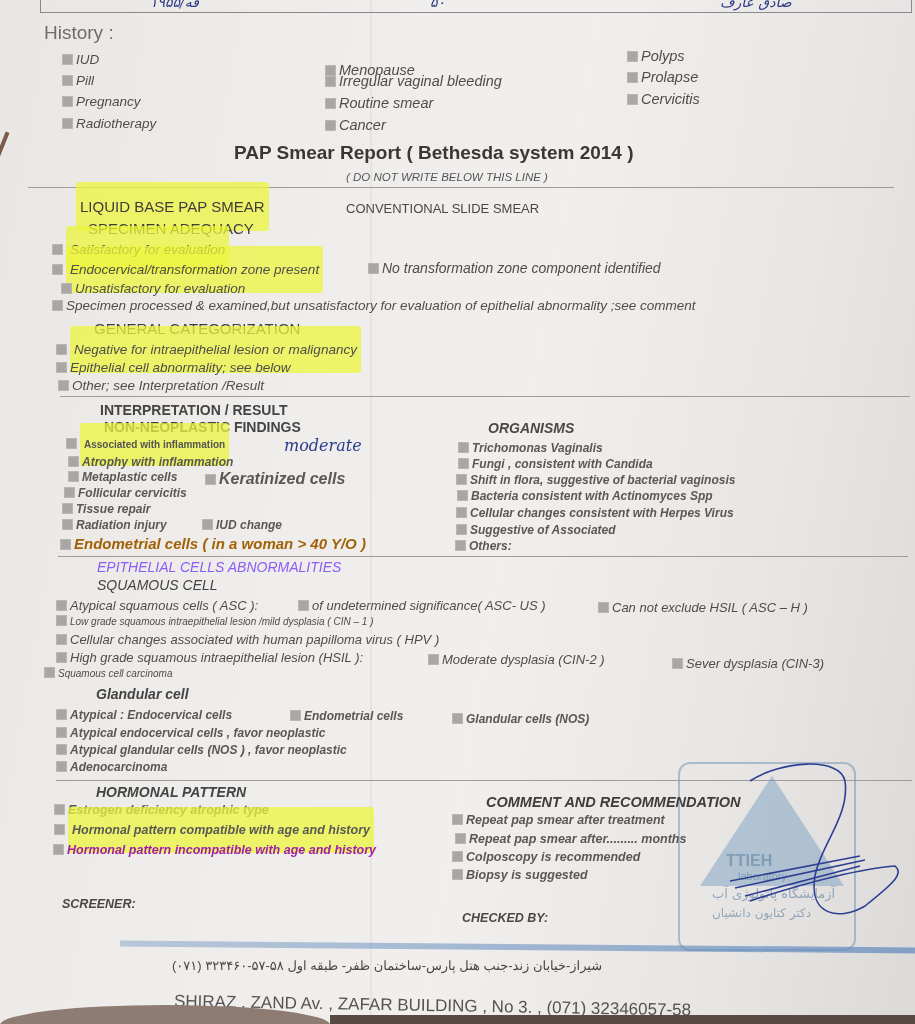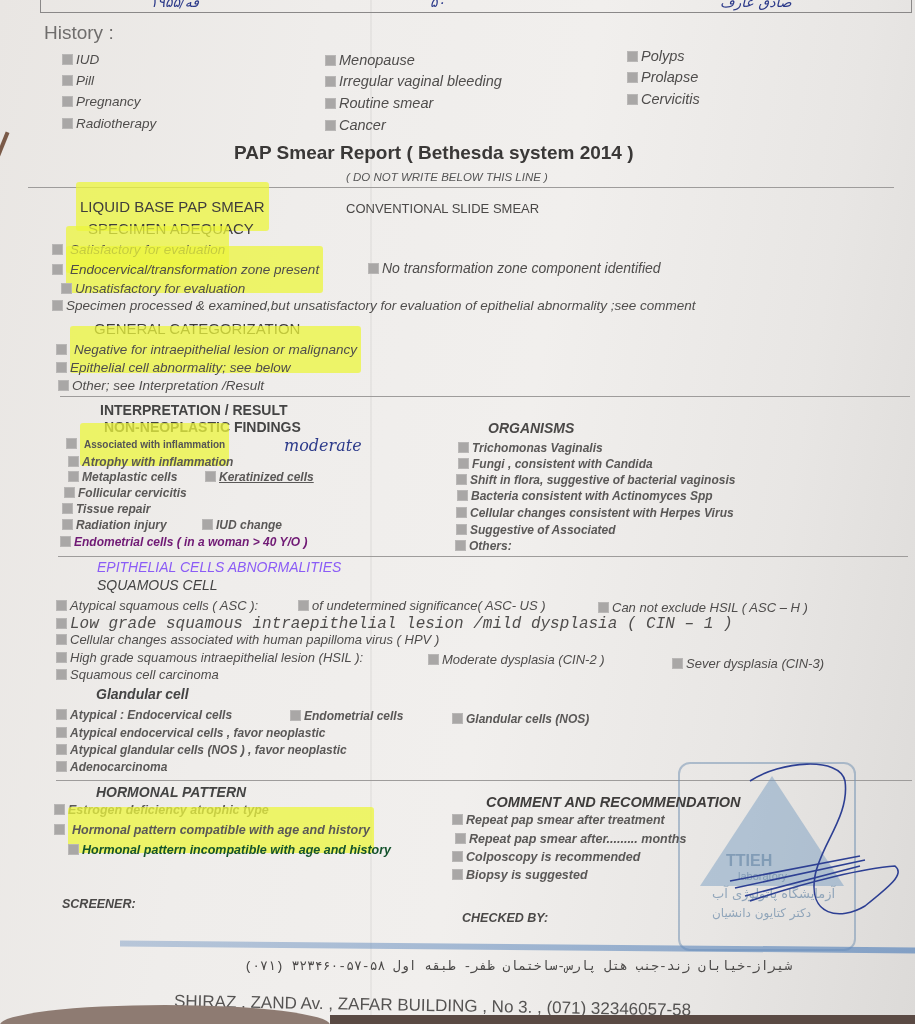--- a/index.html
+++ b/index.html
@@ -41,21 +41,21 @@
 
   <div class="pen"></div>
 
   <div class="abs" style="left:44px;top:22px;font-size:19px;color:#6f6d6c;">History :</div>
 
   <div class="abs sans-n" style="left:62px;top:52px;"><span class="cb"></span><span>IUD</span></div>
   <div class="abs sans-n" style="left:62px;top:73px;"><span class="cb"></span><span>Pill</span></div>
   <div class="abs sans-n" style="left:62px;top:94px;"><span class="cb"></span><span>Pregnancy</span></div>
   <div class="abs sans-n" style="left:62px;top:116px;"><span class="cb"></span><span>Radiotherapy</span></div>
 
-  <div class="abs sans-n" style="left:325px;top:52px;font-size:14.5px;"><span class="cb"></span><span>Menopause</span></div>
+  <div class="abs sans-n" style="left:325px;top:62px;font-size:14.5px;"><span class="cb"></span><span>Menopause</span></div>
   <div class="abs sans-n" style="left:325px;top:73px;font-size:14.5px;"><span class="cb"></span><span>Irregular vaginal bleeding</span></div>
   <div class="abs sans-n" style="left:325px;top:95px;font-size:14.5px;"><span class="cb"></span><span>Routine smear</span></div>
   <div class="abs sans-n" style="left:325px;top:117px;font-size:14.5px;"><span class="cb"></span><span>Cancer</span></div>
 
   <div class="abs sans-n" style="left:627px;top:48px;font-size:14.5px;"><span class="cb"></span><span>Polyps</span></div>
   <div class="abs sans-n" style="left:627px;top:69px;font-size:14.5px;"><span class="cb"></span><span>Prolapse</span></div>
   <div class="abs sans-n" style="left:627px;top:91px;font-size:14.5px;"><span class="cb"></span><span>Cervicitis</span></div>
 
   <div class="abs b" style="left:234px;top:142px;font-size:19px;color:#3a3837;">PAP Smear Report  ( Bethesda system 2014 )</div>
   <div class="abs it" style="left:346px;top:171px;font-size:11.5px;color:#555;">( DO NOT WRITE BELOW THIS LINE )</div>
@@ -77,63 +77,63 @@
   <div class="abs sans-n" style="left:58px;top:378px;"><span class="cb"></span><span>Other; see Interpretation /Result</span></div>
   <div class="hr" style="left:60px;top:396px;width:850px;"></div>
 
   <div class="abs b" style="left:100px;top:402px;font-size:14px;color:#444;">INTERPRETATION / RESULT</div>
   <div class="abs b" style="left:104px;top:419px;font-size:14px;color:#444;">NON-NEOPLASTIC FINDINGS</div>
 
   <div class="abs" style="left:66px;top:438px;font-size:10px;font-weight:bold;color:#555;"><span class="cb"></span><span class="hl">Associated with inflammation</span></div>
   <div class="abs hand" style="left:284px;top:436px;font-size:16px;">moderate</div>
   <div class="abs b it" style="left:68px;top:455px;font-size:12px;color:#5a5857;"><span class="cb"></span><span>Atrophy with inflammation</span></div>
   <div class="abs b it" style="left:68px;top:470px;font-size:12px;color:#5a5857;"><span class="cb"></span><span>Metaplastic cells</span></div>
-  <div class="abs b it" style="left:205px;top:470px;font-size:12px;color:#5a5857;text-decoration:underline;"><span class="cb"></span><span>Keratinized cells</span></div>
+  <div class="abs b it" style="left:205px;top:470px;font-size:16px;color:#5a5857;"><span class="cb"></span><span>Keratinized cells</span></div>
   <div class="abs b it" style="left:64px;top:486px;font-size:12px;color:#5a5857;"><span class="cb"></span><span>Follicular cervicitis</span></div>
   <div class="abs b it" style="left:62px;top:502px;font-size:12px;color:#5a5857;"><span class="cb"></span><span>Tissue repair</span></div>
   <div class="abs b it" style="left:62px;top:518px;font-size:12px;color:#5a5857;"><span class="cb"></span><span>Radiation injury</span></div>
   <div class="abs b it" style="left:202px;top:518px;font-size:12px;color:#5a5857;"><span class="cb"></span><span>IUD change</span></div>
-  <div class="abs b it" style="left:60px;top:535px;font-size:12px;color:#701a75;"><span class="cb"></span><span>Endometrial cells ( in a woman &gt; 40 Y/O )</span></div>
+  <div class="abs b it" style="left:60px;top:535px;font-size:15px;color:#a16207;"><span class="cb"></span><span>Endometrial cells ( in a woman &gt; 40 Y/O )</span></div>
 
   <div class="abs b it" style="left:488px;top:420px;font-size:14px;color:#4a4847;">ORGANISMS</div>
   <div class="abs b it" style="left:458px;top:441px;font-size:12px;color:#5a5857;"><span class="cb"></span><span>Trichomonas Vaginalis</span></div>
   <div class="abs b it" style="left:458px;top:457px;font-size:12px;color:#5a5857;"><span class="cb"></span><span>Fungi , consistent with Candida</span></div>
   <div class="abs b it" style="left:456px;top:473px;font-size:12px;color:#5a5857;"><span class="cb"></span><span>Shift in flora, suggestive of bacterial vaginosis</span></div>
   <div class="abs b it" style="left:457px;top:489px;font-size:12px;color:#5a5857;"><span class="cb"></span><span>Bacteria consistent with Actinomyces Spp</span></div>
   <div class="abs b it" style="left:456px;top:506px;font-size:12px;color:#5a5857;"><span class="cb"></span><span>Cellular changes consistent with Herpes Virus</span></div>
   <div class="abs b it" style="left:456px;top:523px;font-size:12px;color:#5a5857;"><span class="cb"></span><span>Suggestive of Associated</span></div>
   <div class="abs b it" style="left:455px;top:539px;font-size:12px;color:#5a5857;"><span class="cb"></span><span>Others:</span></div>
   <div class="hr" style="left:58px;top:556px;width:850px;"></div>
 
   <div class="abs it" style="left:97px;top:559px;font-size:14px;color:#8b5cf6;">EPITHELIAL CELLS ABNORMALITIES</div>
   <div class="abs it" style="left:97px;top:577px;font-size:14px;color:#444;">SQUAMOUS CELL</div>
 
   <div class="abs sans-n" style="left:56px;top:598px;font-size:13px;"><span class="cb"></span><span>Atypical squamous cells ( ASC ):</span></div>
   <div class="abs sans-n" style="left:298px;top:598px;font-size:13px;"><span class="cb"></span><span>of undetermined significance( ASC- US )</span></div>
   <div class="abs sans-n" style="left:598px;top:600px;font-size:13px;"><span class="cb"></span><span>Can not exclude HSIL ( ASC – H )</span></div>
-  <div class="abs sans-n" style="left:56px;top:615px;font-size:16px;font-family:Liberation Mono, monospace;"><span class="cb"></span><span>Low grade squamous intraepithelial lesion /mild dysplasia ( CIN – 1 )</span></div>
+  <div class="abs sans-n" style="left:56px;top:615px;font-size:10px;"><span class="cb"></span><span>Low grade squamous intraepithelial lesion /mild dysplasia ( CIN – 1 )</span></div>
   <div class="abs sans-n" style="left:56px;top:632px;font-size:13px;"><span class="cb"></span><span>Cellular changes associated with human papilloma virus ( HPV )</span></div>
   <div class="abs sans-n" style="left:56px;top:650px;font-size:13px;text-align:right;"><span class="cb"></span><span>High grade squamous intraepithelial lesion (HSIL ):</span></div>
   <div class="abs sans-n" style="left:428px;top:652px;font-size:13px;"><span class="cb"></span><span>Moderate dysplasia  (CIN-2 )</span></div>
   <div class="abs sans-n" style="left:672px;top:656px;font-size:13px;"><span class="cb"></span><span>Sever dysplasia (CIN-3)</span></div>
-  <div class="abs sans-n" style="left:56px;top:667px;font-size:13px;"><span class="cb"></span><span>Squamous cell carcinoma</span></div>
+  <div class="abs sans-n" style="left:44px;top:667px;font-size:10px;"><span class="cb"></span><span>Squamous cell carcinoma</span></div>
 
   <div class="abs b it" style="left:96px;top:686px;font-size:14px;color:#444;">Glandular cell</div>
   <div class="abs b it" style="left:56px;top:708px;font-size:12px;color:#5a5857;"><span class="cb"></span><span>Atypical : Endocervical  cells</span></div>
   <div class="abs b it" style="left:290px;top:709px;font-size:12px;color:#5a5857;"><span class="cb"></span><span>Endometrial cells</span></div>
   <div class="abs b it" style="left:452px;top:712px;font-size:12px;color:#5a5857;"><span class="cb"></span><span>Glandular cells  (NOS)</span></div>
   <div class="abs b it" style="left:56px;top:726px;font-size:12px;color:#5a5857;"><span class="cb"></span><span>Atypical endocervical cells , favor neoplastic</span></div>
   <div class="abs b it" style="left:56px;top:743px;font-size:12px;color:#5a5857;"><span class="cb"></span><span>Atypical glandular cells  (NOS ) , favor neoplastic</span></div>
   <div class="abs b it" style="left:56px;top:760px;font-size:12px;color:#5a5857;"><span class="cb"></span><span>Adenocarcinoma</span></div>
   <div class="hr" style="left:56px;top:780px;width:856px;"></div>
 
   <div class="abs b it" style="left:96px;top:784px;font-size:14px;color:#444;">HORMONAL PATTERN</div>
   <div class="abs b it" style="left:54px;top:803px;font-size:12.5px;color:#5a5857;"><span class="cb"></span><span>Estrogen deficiency atrophic type</span></div>
   <div class="abs b it" style="left:54px;top:823px;font-size:12.5px;color:#5a5857;"><span class="cb"></span><span class="hl">Hormonal pattern compatible with age and history</span></div>
-  <div class="abs b it" style="left:68px;top:843px;font-size:12.5px;color:#14532d;"><span class="cb"></span><span>Hormonal pattern incompatible with age and history</span></div>
+  <div class="abs b it" style="left:53px;top:843px;font-size:12.5px;color:#a21caf;"><span class="cb"></span><span>Hormonal pattern incompatible with age and history</span></div>
 
   <div class="stamp"></div>
   <div class="tri"></div>
   <div class="stamp-text" style="left:726px;top:852px;font-weight:bold;font-size:16px;">TTIEH</div>
   <div class="stamp-text" style="left:738px;top:870px;font-size:11px;">laboratory</div>
   <div class="stamp-text" style="left:712px;top:886px;font-size:13px;font-family:'DejaVu Sans',sans-serif;">آزمایشگاه پاتولوژی آب</div>
   <div class="stamp-text" style="left:712px;top:906px;font-size:12px;font-family:'DejaVu Sans',sans-serif;">دکتر کتایون دانشیان</div>
 
   <div class="abs b it" style="left:486px;top:794px;font-size:14.5px;color:#3f3d3c;">COMMENT AND RECOMMENDATION</div>
   <div class="abs b it" style="left:452px;top:813px;font-size:12.5px;color:#5a5857;"><span class="cb"></span><span>Repeat pap smear after treatment</span></div>
@@ -143,18 +143,18 @@
 
   <svg class="abs" style="left:690px;top:756px;" width="225" height="170">
     <path d="M60 25 C90 5,150 0,155 25 C160 60,130 90,125 120 C118 160,150 165,175 150 C200 130,215 118,205 110 C175 112,120 125,60 145" stroke="#2d3f93" stroke-width="1.6" fill="none"></path>
     <path d="M40 125 L170 100 M45 132 L175 104 M55 140 L170 110" stroke="#2d3f93" stroke-width="1.6" fill="none"></path>
   </svg>
 
   <div class="abs b it" style="left:62px;top:897px;font-size:12.5px;color:#4a4847;">SCREENER:</div>
   <div class="abs b it" style="left:462px;top:911px;font-size:12.5px;color:#4a4847;">CHECKED BY:</div>
 
   <div class="bluebar"></div>
-  <div class="abs" style="left:172px;top:958px;font-size:13px;color:#4a4847;font-family:Liberation Mono, monospace;direction:rtl;width:620px;text-align:right;">شیراز-خیابان زند-جنب هتل پارس-ساختمان ظفر- طبقه اول  ۵۸-۵۷-۳۲۳۴۶۰ (۰۷۱)</div>
+  <div class="abs" style="left:172px;top:958px;font-size:13px;color:#4a4847;font-family:Liberation Sans, sans-serif;direction:rtl;width:620px;text-align:left;">شیراز-خیابان زند-جنب هتل پارس-ساختمان ظفر- طبقه اول  ۵۸-۵۷-۳۲۳۴۶۰ (۰۷۱)</div>
   <div class="abs" style="left:174px;top:996px;font-size:17px;color:#555352;transform:rotate(1deg);">SHIRAZ , ZAND Av. , ZAFAR BUILDING , No 3. , (071) 32346057-58</div>
 
   <div class="finger"></div>
   <div class="dark-bottom"></div>
 </div>
 
 </body></html>

